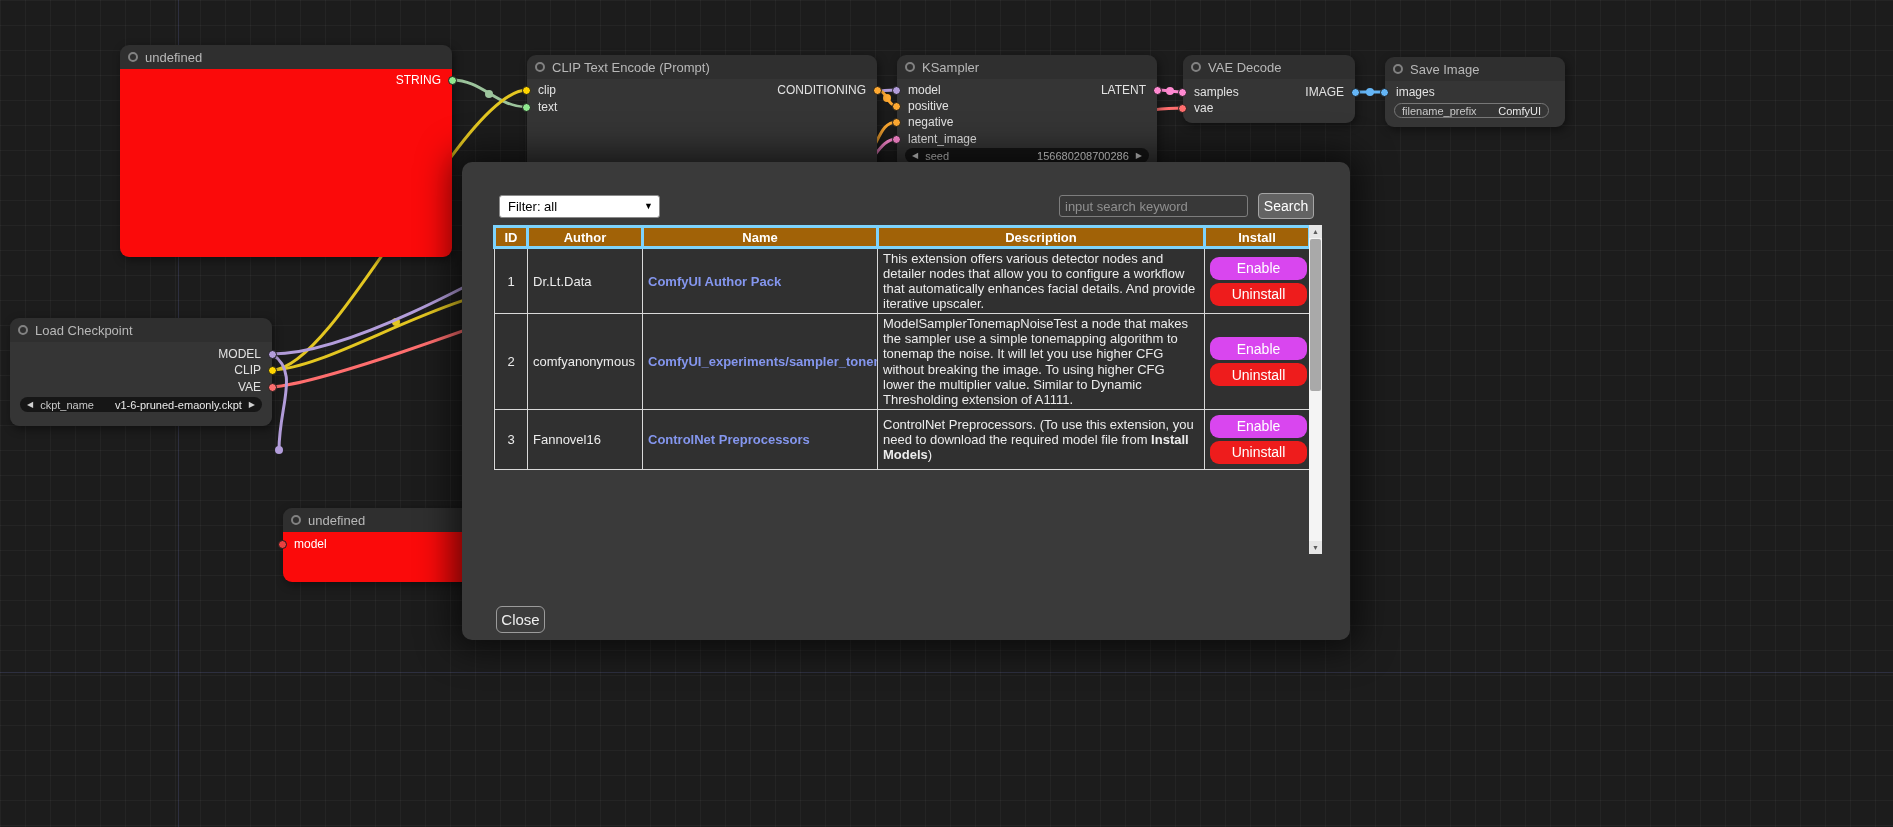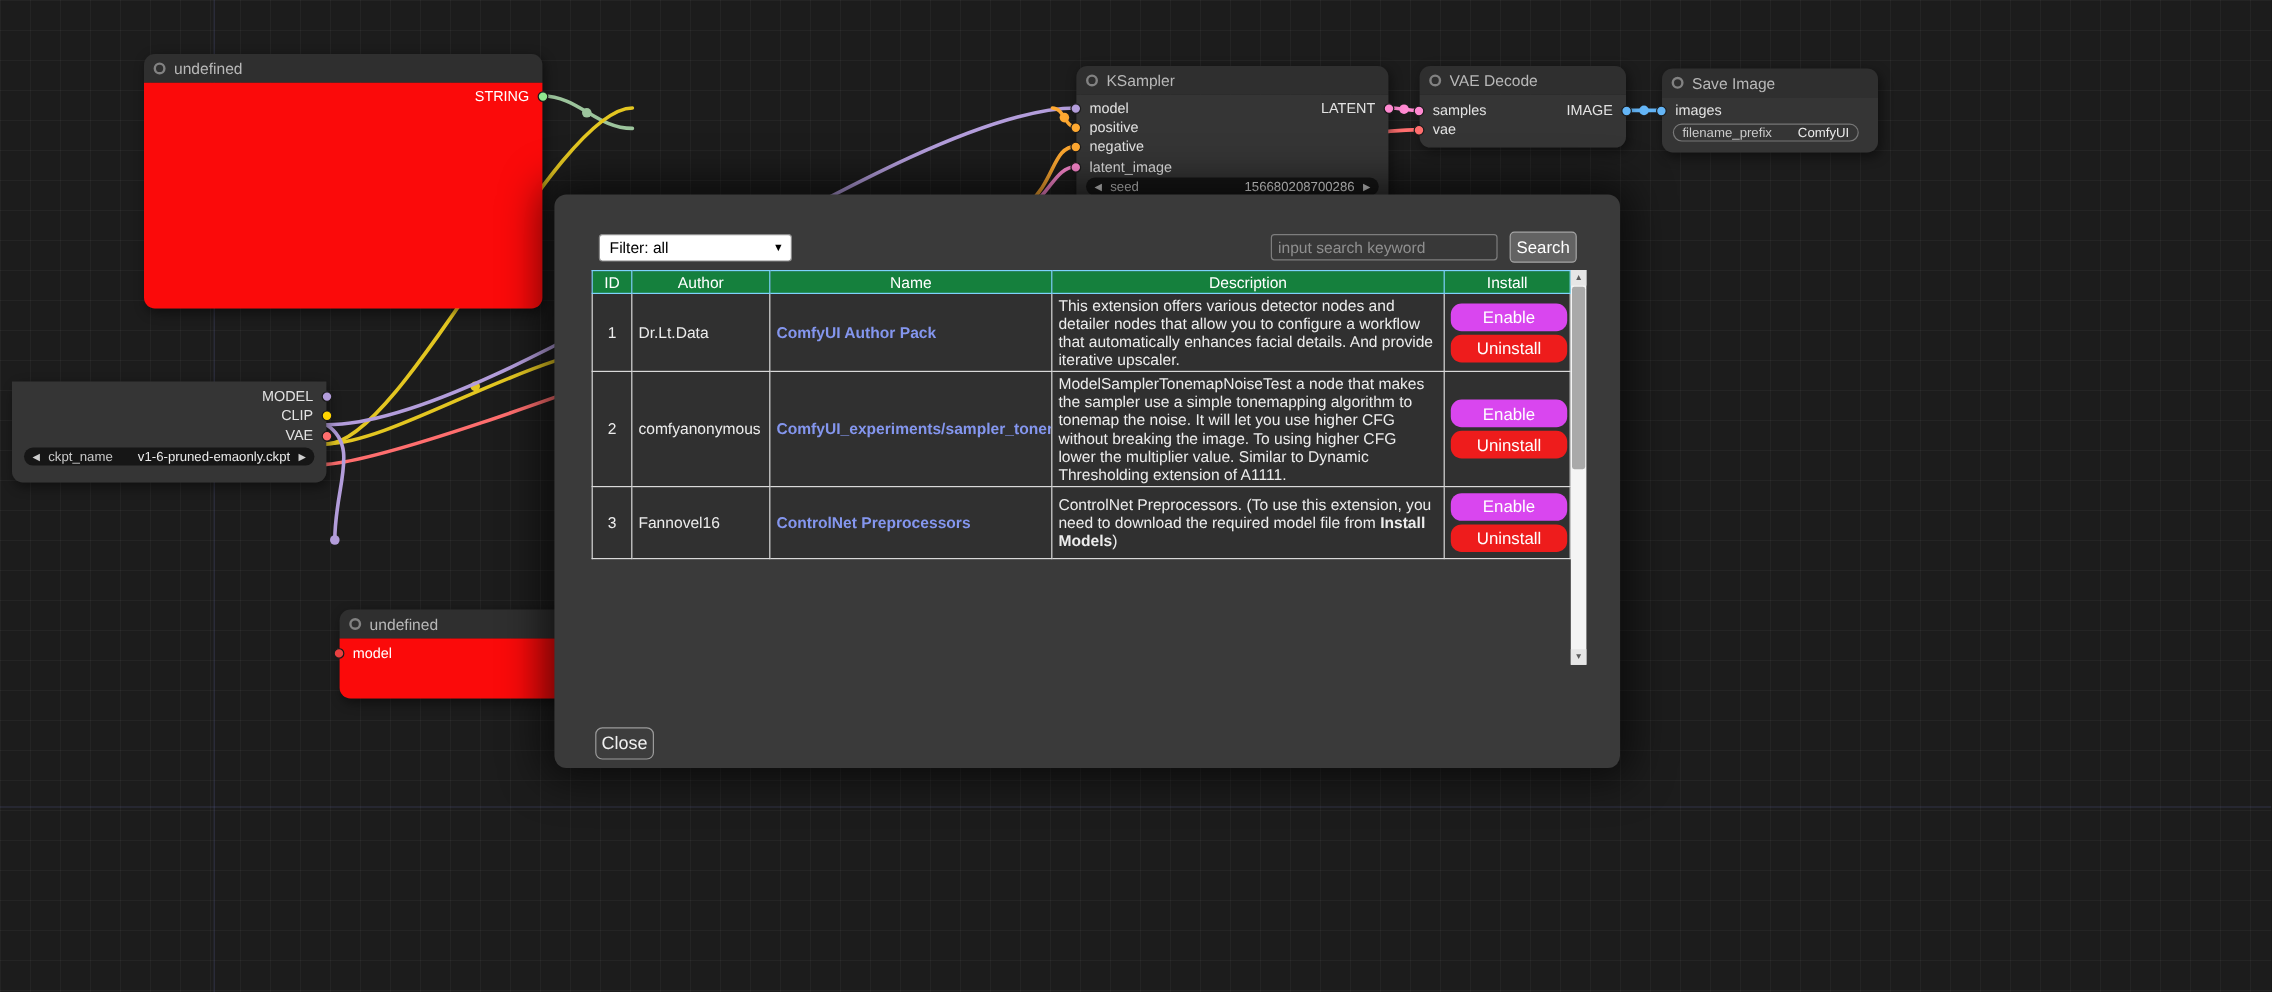--- a/index.html
+++ b/index.html
@@ -76,21 +76,21 @@
   .search-btn{
     position:absolute;left:796px;top:31px;width:56px;height:26px;
     background:#636363;border:1px solid #a5a5a5;border-radius:4px;
     color:#fff;font-size:14px;font-family:inherit;cursor:pointer;padding:0;
   }
   .grid-table{
     position:absolute;left:31px;top:63px;width:815px;
     border-collapse:collapse;background:#303030;color:#ececec;
     font-size:13px;table-layout:fixed;
   }
-  .grid-table th{background:#15803d;border:1px solid #7dd3fc;font-weight:normal;height:18px;padding:0 3px;font-size:13px;color:#fff;}
+  .grid-table th{background:#a16207;border:3px solid #7dd3fc;font-weight:bold;height:18px;padding:0 3px;font-size:13px;color:#fff;}
   .grid-table td{border:1px solid #d9d9d9;padding:2px 5px;vertical-align:middle;}
   .c-id{text-align:center;}
   .c-name{white-space:nowrap;overflow:hidden;}
   .ext-link{color:#8496ee;font-weight:bold;text-decoration:none;cursor:pointer;}
   .c-desc{line-height:1.16;padding:2px 4px;}
   .c-install{text-align:center;padding:3px 3px;}
   .btn-enable,.btn-uninstall{
     display:block;width:97px;height:23px;margin:3px auto;border:none;border-radius:9px;
     color:#fff;font-size:14px;font-family:inherit;cursor:pointer;padding:0;
   }
@@ -141,20 +141,40 @@
       <span class="node-title">undefined</span>
     </div>
     <div class="node-body red" style="height:188px;text-align:right;">
       <div class="slot out" style="top:4px;">
         <span class="slot-label">STRING</span>
         <span class="dot" style="background:#8fe88f;"></span>
       </div>
     </div>
   </div>
 
+  <div class="node" style="left:527px;top:55px;width:350px;">
+    <div class="node-header">
+      <span class="collapse-dot"></span>
+      <span class="node-title">CLIP Text Encode (Prompt)</span>
+    </div>
+    <div class="node-body" style="height:105px;">
+      <div class="slot in" style="top:4px;">
+        <span class="dot" style="background:#ffd500;"></span>
+        <span class="slot-label">clip</span>
+      </div>
+      <div class="slot in" style="top:21px;">
+        <span class="dot" style="background:#8fe88f;"></span>
+        <span class="slot-label">text</span>
+      </div>
+      <div class="slot out" style="top:4px;">
+        <span class="slot-label">CONDITIONING</span>
+        <span class="dot" style="background:#ffa931;"></span>
+      </div>
+    </div>
+  </div>
 
   <div class="node" style="left:897px;top:55px;width:260px;">
     <div class="node-header">
       <span class="collapse-dot"></span>
       <span class="node-title">KSampler</span>
     </div>
     <div class="node-body" style="height:91px;">
       <div class="slot in" style="top:4px;">
         <span class="dot" style="background:#b39ddb;"></span>
         <span class="slot-label">model</span>
@@ -216,20 +236,24 @@
         <span class="slot-label">vae</span>
       </div>
       <div class="slot out" style="top:6px;">
         <span class="slot-label">IMAGE</span>
         <span class="dot" style="background:#64b5f6;"></span>
       </div>
     </div>
   </div>
 
   <div class="node" style="left:10px;top:318px;width:262px;">
+    <div class="node-header">
+      <span class="collapse-dot"></span>
+      <span class="node-title">Load Checkpoint</span>
+    </div>
     <div class="node-body" style="height:84px;">
       <div class="slot out" style="top:5px;">
         <span class="slot-label">MODEL</span>
         <span class="dot" style="background:#b39ddb;"></span>
       </div>
       <div class="slot out" style="top:21px;">
         <span class="slot-label">CLIP</span>
         <span class="dot" style="background:#ffd500;"></span>
       </div>
       <div class="slot out" style="top:38px;">

